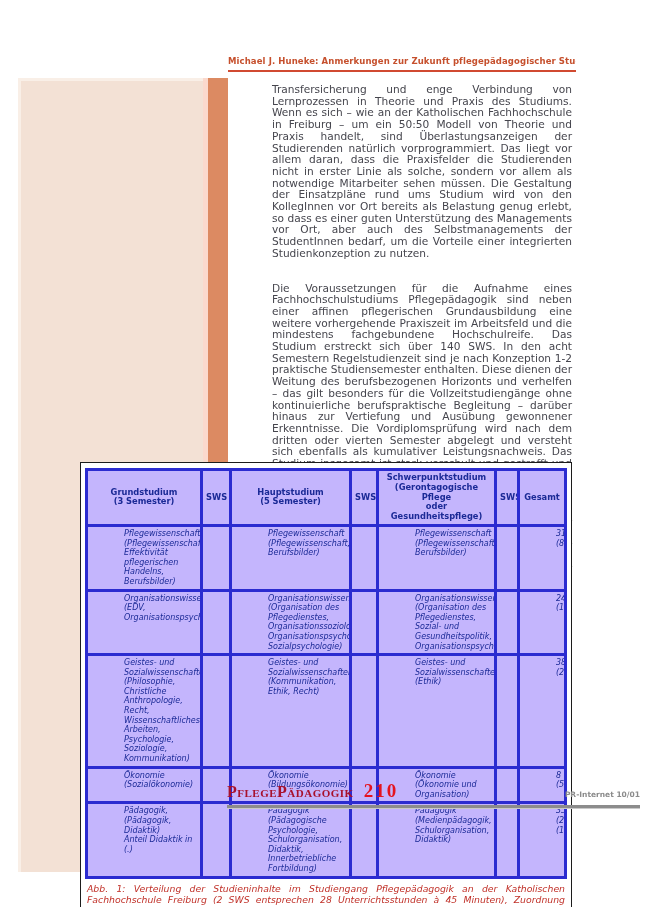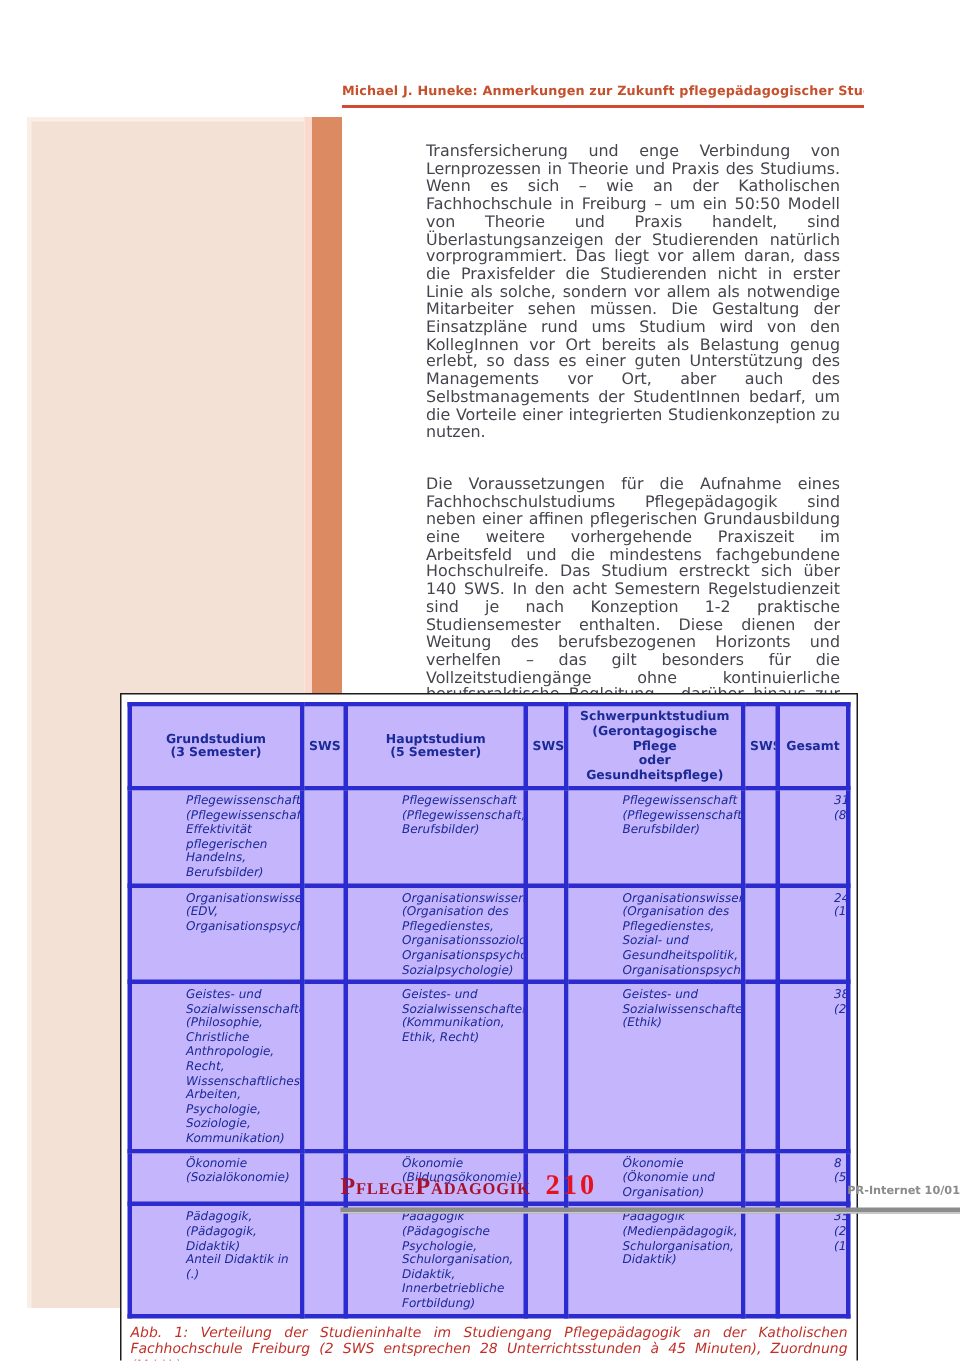--- a/index.html
+++ b/index.html
@@ -22,21 +22,21 @@
   
   .article-header{
     position:absolute;left:228px;top:56px;width:348px;
     font-size:8.5px;font-weight:bold;color:#c6502d;
     padding-bottom:4px;border-bottom:2px solid #d14a31;
     letter-spacing:0.1px;white-space:nowrap;overflow:hidden;
   }
   
   .content{position:absolute;left:228px;top:80px;width:348px;}
   .content p{
-    margin:16px;font-size:10.6px;line-height:11.7px;text-align:justify;
+    margin:4px;font-size:10.6px;line-height:11.7px;text-align:justify;
     color:#45454d;hyphens:auto;padding-left:40px;
   }
   .content p + p{margin-top:23px;}
   
   .figure-box{
     position:absolute;left:80px;top:462px;width:492px;box-sizing:border-box;
     background:#ffffff;border:1px solid #1c1c1c;padding:5px 4px 7px 4px;
   }
   table.study-table{
     border-collapse:collapse;width:100%;table-layout:fixed;

